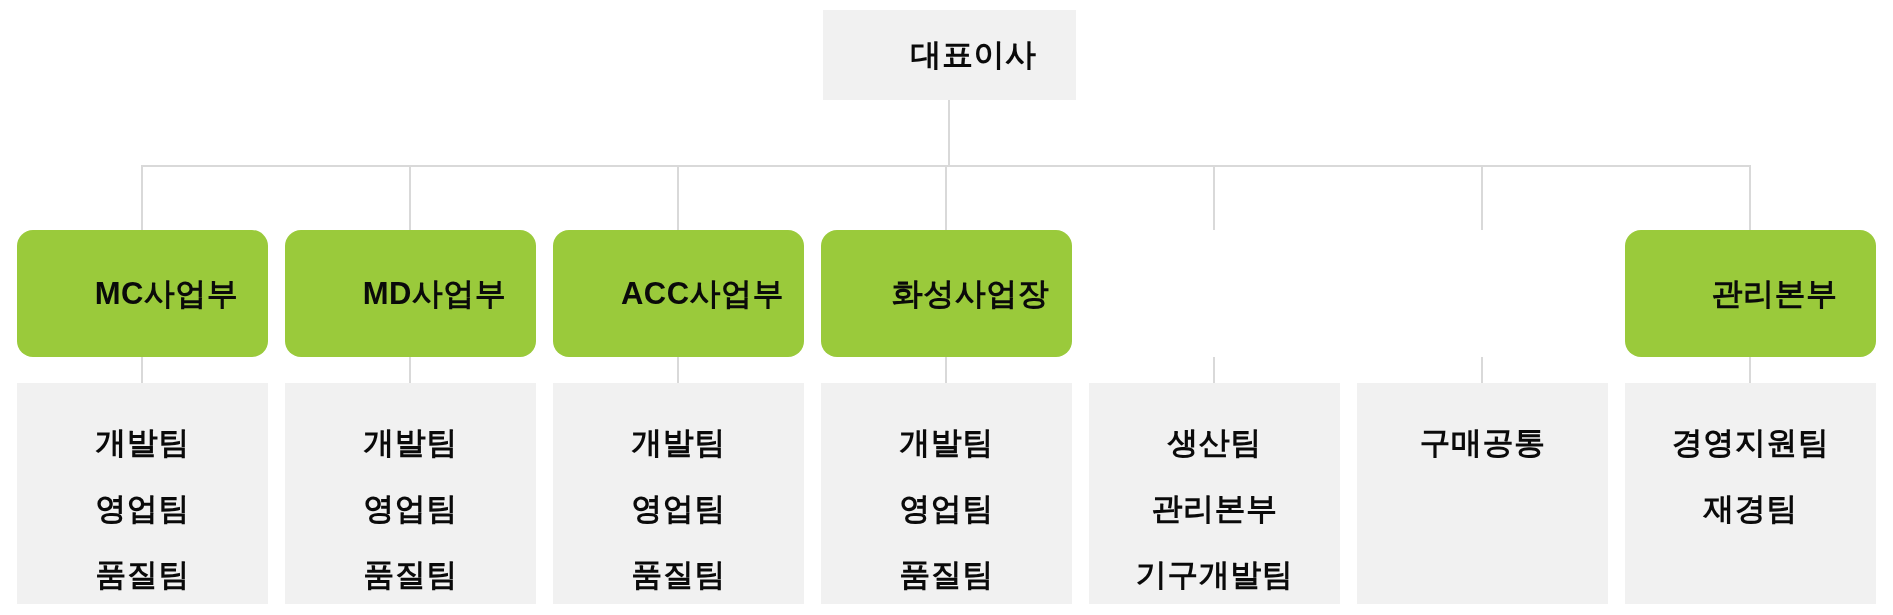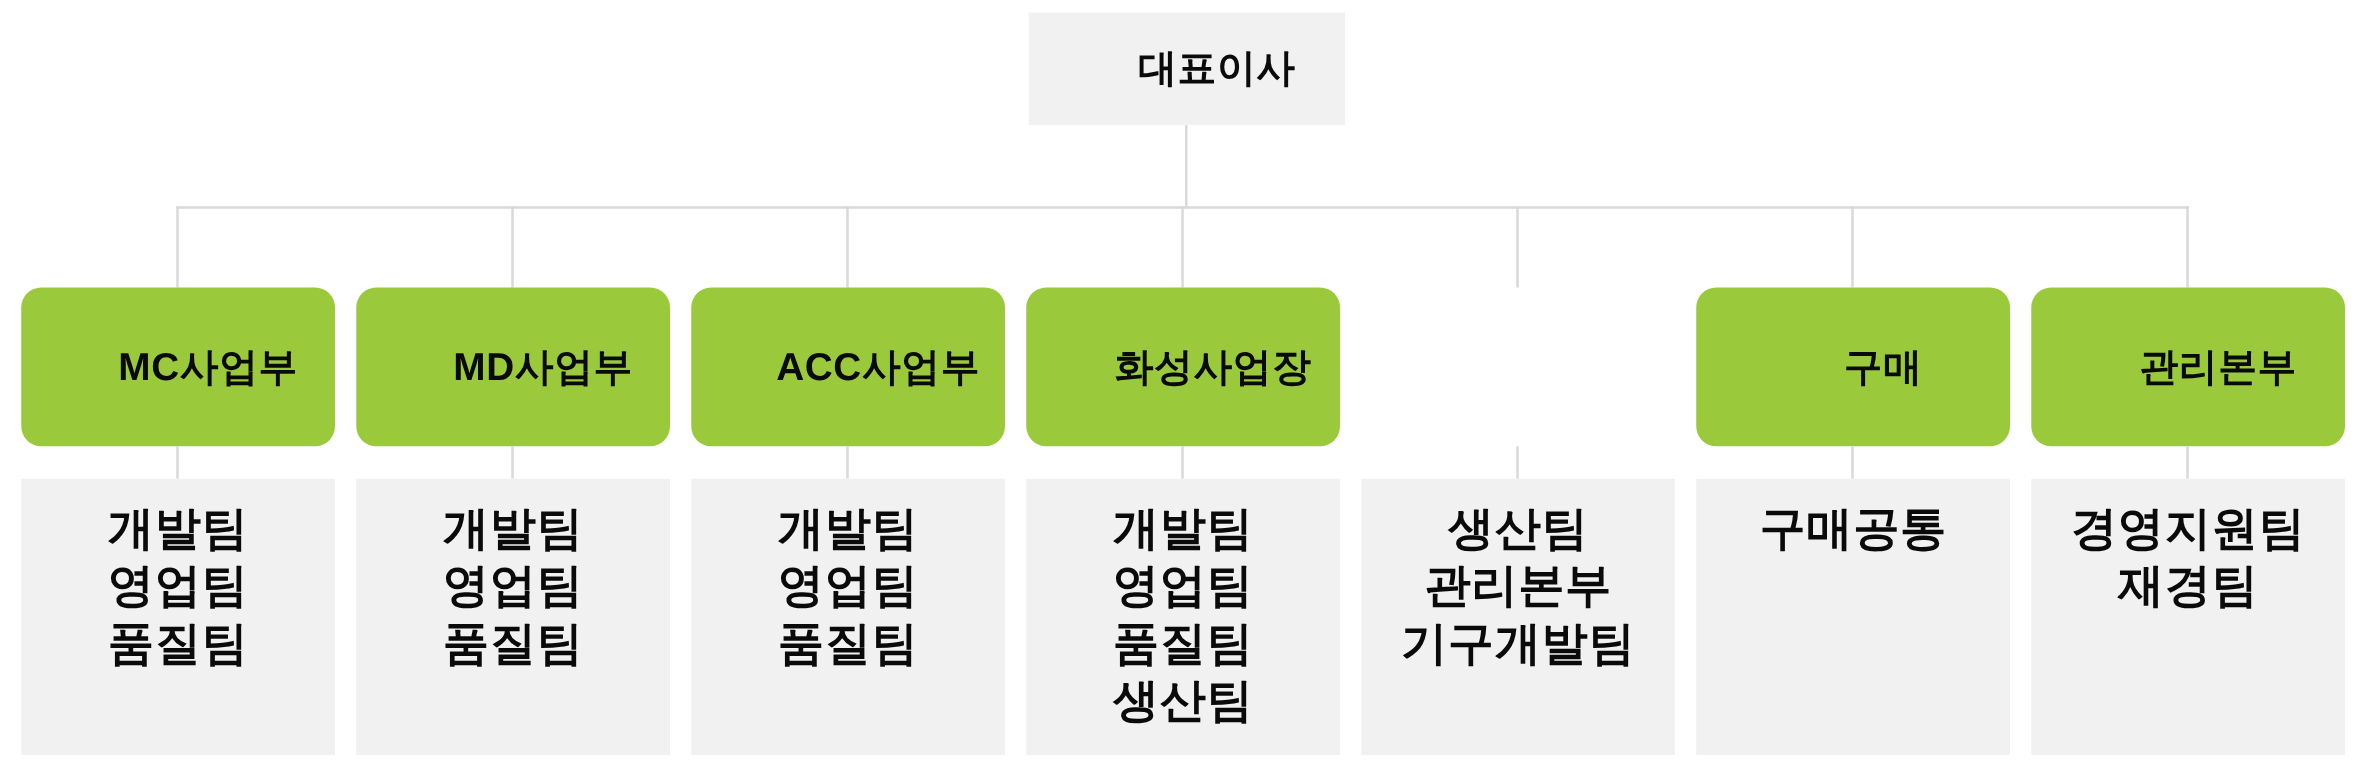--- a/index.html
+++ b/index.html
@@ -83,23 +83,24 @@
     width: 251px;
     height: 221px;
     background: var(--gray, #f1f1f1);
     box-sizing: border-box;
     padding-top: 17px;
     text-align: center;
   }
   .team-line {
     font-weight: 700;
     color: var(--text, #0a0a0a);
-    font-size: 37px;
+    font-size: 31px;
     line-height: 46px;
     letter-spacing: 0.5px;
+    margin-top: 20px;
   }
 </style>
 </head>
 <body>
 
 <div class="canvas">
 
   <div class="node ceo-node">대표이사</div>
 
   <div class="line stem-line"></div>
@@ -156,21 +157,20 @@
       <div class="line drop-mid"></div>
       <div class="team-box">
           <div class="team-line">생산팀</div>
           <div class="team-line">관리본부</div>
           <div class="team-line">기구개발팀</div>
         </div>
     </div>
 
     <div class="column" style="left: 1357px;">
       <div class="line drop-top"></div>
-      <div class="node dept-box">구매</div>
       <div class="line drop-mid"></div>
       <div class="team-box">
           <div class="team-line">구매공통</div>
         </div>
     </div>
 
     <div class="column" style="left: 1625px;">
       <div class="line drop-top"></div>
       <div class="node dept-box">관리본부</div>
       <div class="line drop-mid"></div>

